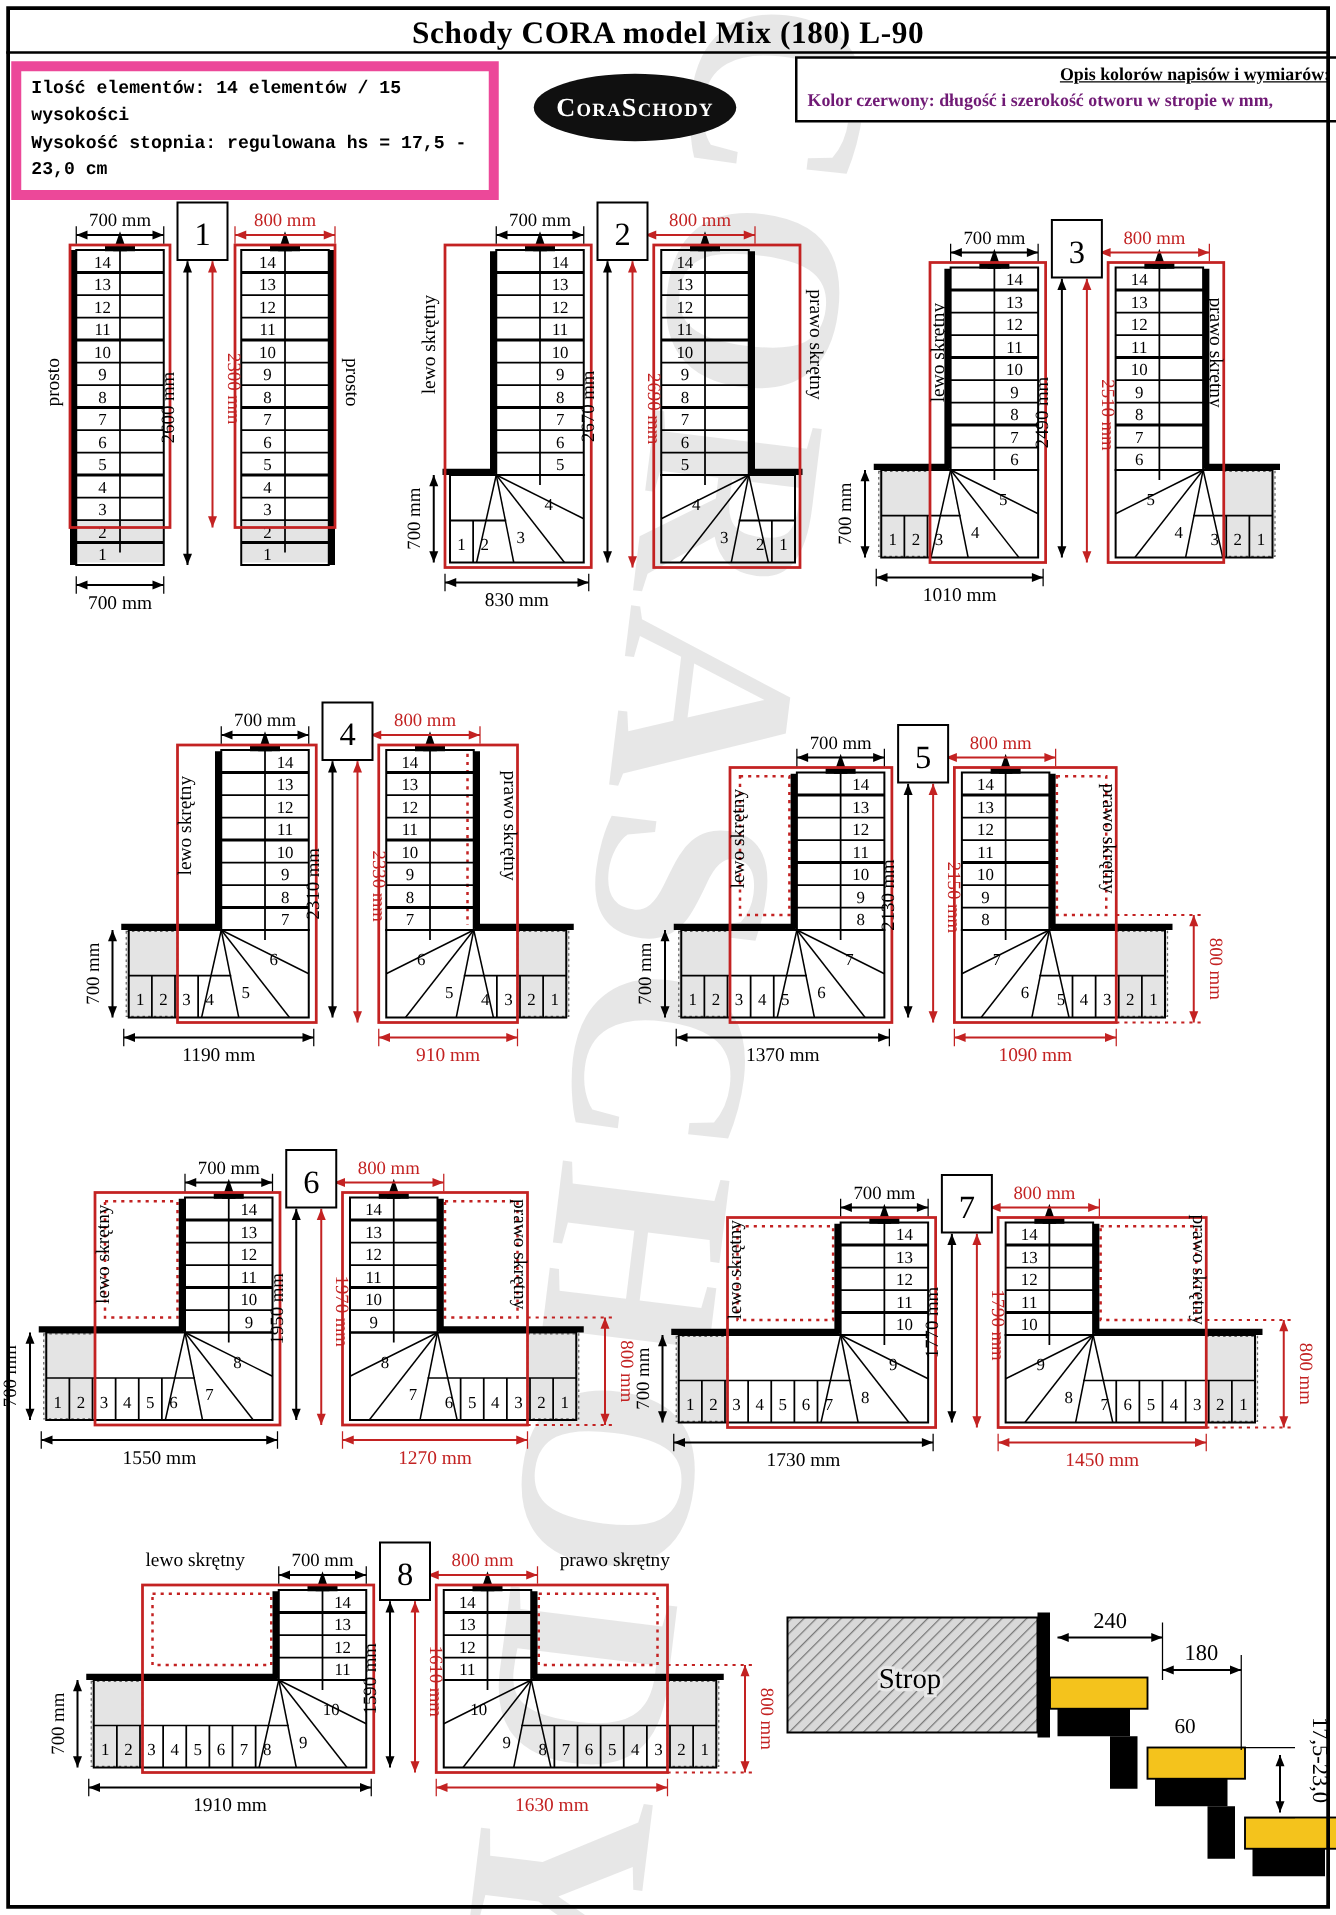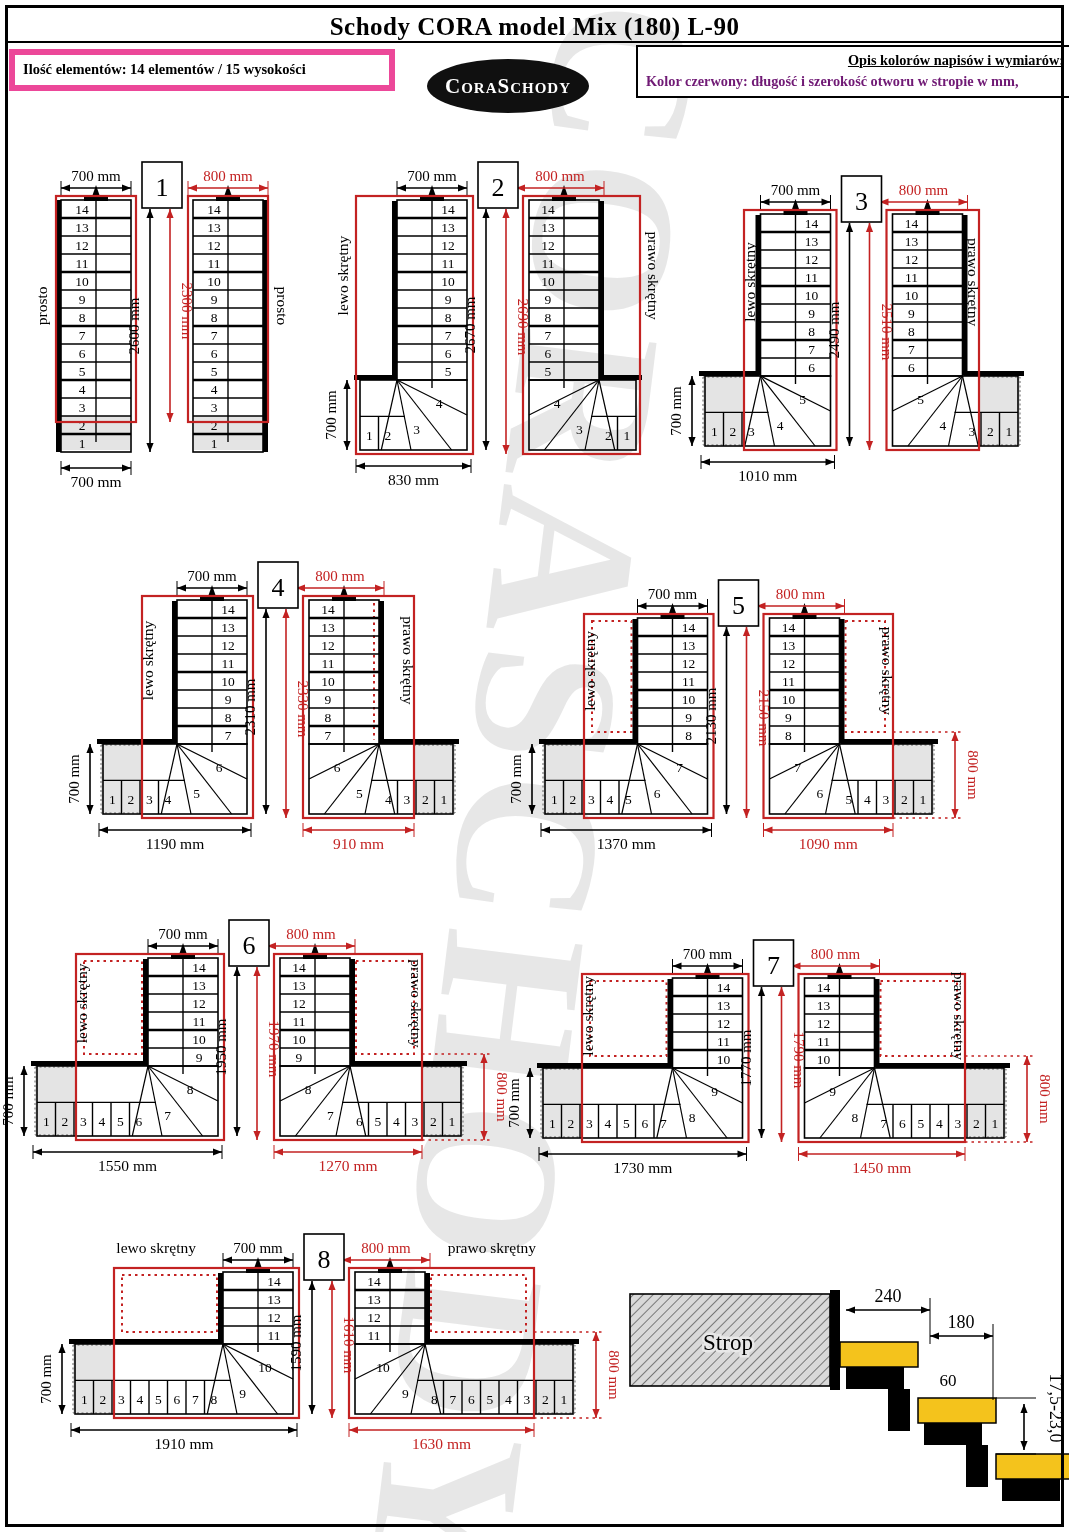--- a/index.html
+++ b/index.html
@@ -2,22 +2,22 @@
 <html><head>
 <meta charset="utf-8">
 <style>
   html,body{margin:0;padding:0;}
   body{width:1069px;height:1532px;position:relative;overflow:hidden;background:#fff;
        font-family:"Liberation Serif",serif;}
   #frame{position:absolute;left:5px;top:5px;right:5px;bottom:5px;border:3px solid #000;z-index:3;pointer-events:none;}
   #titlebar{position:absolute;left:5px;top:5px;right:5px;height:36px;border-bottom:2px solid #000;
             display:flex;align-items:flex-end;justify-content:center;z-index:2;}
   #title{font-size:25px;font-weight:600;letter-spacing:.5px;}
-  #infobox{position:absolute;left:9px;top:49px;width:358px;border:6px solid #ec4899;background:#fff;
-           padding:4px 8px;font-size:14.5px;font-weight:bold;line-height:1.5;z-index:2;}
+  #infobox{position:absolute;left:9px;top:49px;width:358px;border:8px solid #ec4899;background:#fff;
+           padding:4px 8px;font-size:14.5px;font-weight:bold;line-height:1.5;z-index:2;font-family:Liberation Mono, monospace;}
   #legendbox{position:absolute;left:636px;top:45px;width:418px;border:2px solid #000;background:#fff;
              padding:3px 8px;font-size:14.3px;font-weight:bold;line-height:1.5;z-index:2;}
   #legendbox .t{text-decoration:underline;text-align:right;}
   .redtxt{color:#701a75;}
   #logo{position:absolute;left:427px;top:59px;width:162px;height:54px;background:#101010;
         border-radius:50%;display:flex;align-items:center;justify-content:center;z-index:2;}
   #logo span{color:#fff;font-variant:small-caps;font-weight:bold;font-size:21px;letter-spacing:1px;}
   #watermark{position:absolute;left:50%;top:52%;transform:translate(-50%,-50%) rotate(97deg);
              font-size:205px;letter-spacing:12px;color:rgba(70,70,70,0.13);white-space:nowrap;
              z-index:0;font-weight:bold;pointer-events:none;}
@@ -27,20 +27,21 @@
 </head>
 <body>
 
 <div id="watermark">CORASCHODY</div>
 <div id="frame"></div>
 <div id="titlebar">
   <div id="title">Schody CORA model Mix (180) L-90</div>
 </div>
 <div id="infobox">
   <div>Ilość elementów: 14 elementów / 15 wysokości</div>
+  <div>Wysokość stopnia: regulowana  hs = 17,5 - 23,0 cm</div>
 </div>
 <div id="logo">
   <span>CoraSchody</span>
 </div>
 <div id="legendbox">
   <div class="t">Opis kolorów napisów i wymiarów:</div>
   <div class="redtxt">Kolor czerwony: długość i szerokość otworu w stropie w mm,</div>
 </div>
 
 <div id="stage">

